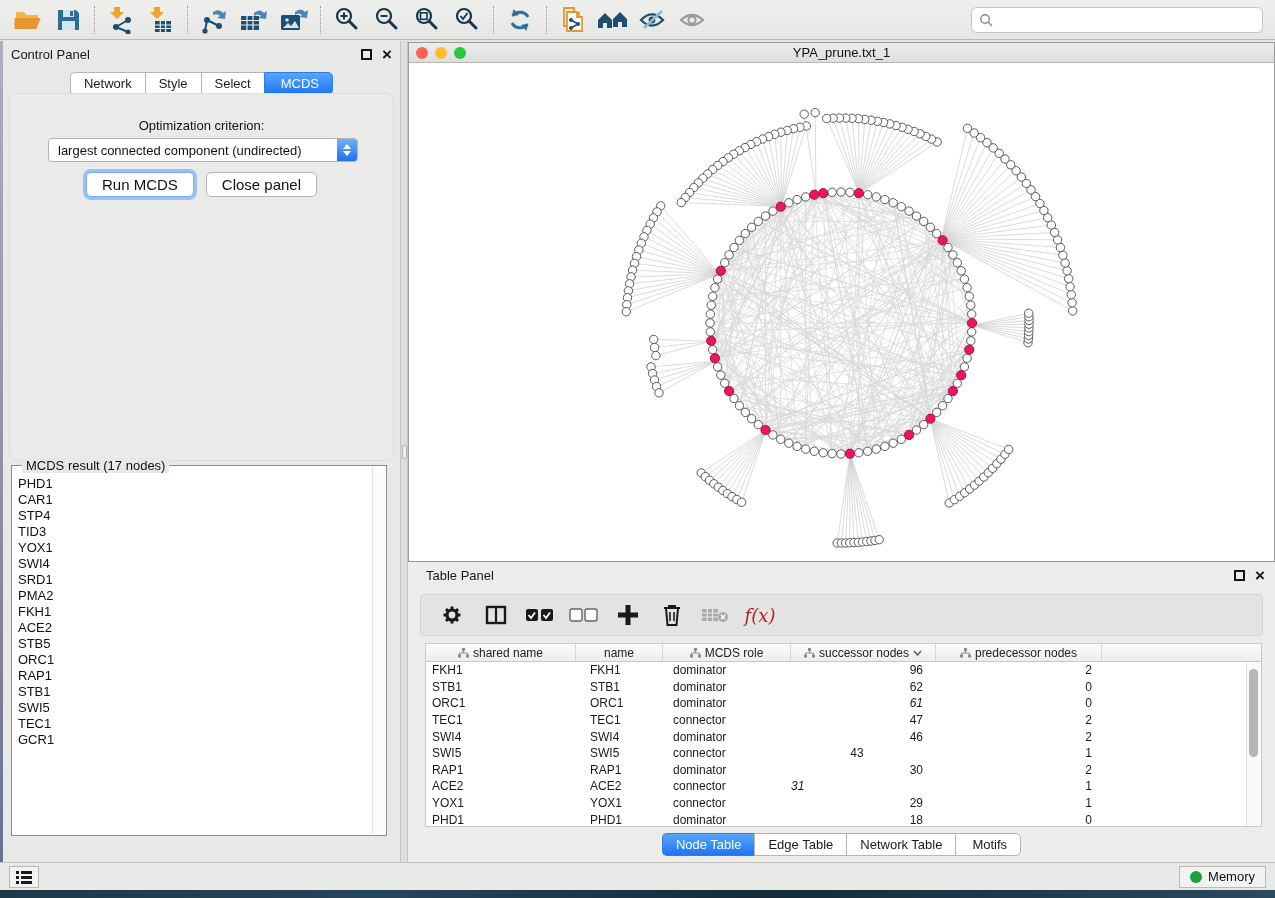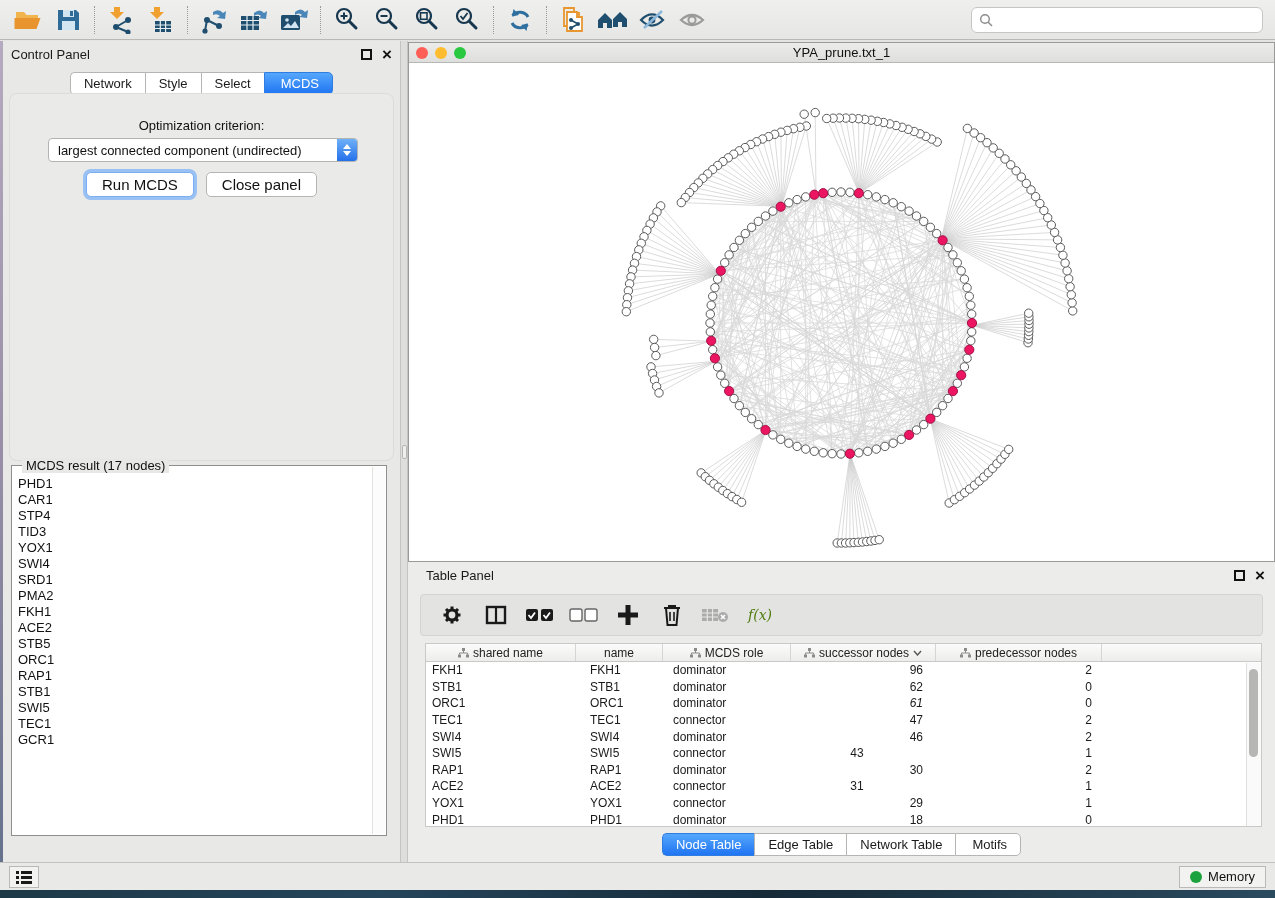--- a/index.html
+++ b/index.html
@@ -68,21 +68,21 @@
   .net-title { position:absolute; left:0; width:100%; text-align:center; font-size:13px; color:#111; }
   .net-canvas { position:absolute; left:0; top:20px; width:865px; height:498px; background:#fff; }
 
   
   .table-panel { position:absolute; left:408px; top:562px; width:867px; height:300px; background:#ececea; }
   .tp-head { position:absolute; top:0; left:0; width:100%; height:26px; display:flex; align-items:center; padding:0 10px 0 18px; font-size:13px; color:#1a1a1a; }
   .tp-head .ph-title { flex:1; }
   .tp-toolbar { position:absolute; left:12px; top:32px; width:843px; height:42px; background:#e3e3e1;
     border:1px solid #d3d3d1; border-radius:4px; display:flex; align-items:center; padding-left:14px; gap:10px; }
   .tp-icon { width:34px; height:30px; display:flex; align-items:center; justify-content:center; }
-  .fx-label { font-family:"DejaVu Serif",serif; font-style:italic; font-size:14px; color:#4d7c0f; }
+  .fx-label { font-family:"DejaVu Serif",serif; font-style:italic; font-size:18px; color:#b91c1c; }
   .ntable { position:absolute; left:17px; top:81px; width:837px; height:184px; background:#fff; border:1px solid #c9c9c7; font-size:12px; color:#1a1a1a; }
   .nt-header { display:flex; height:18px; background:linear-gradient(#fbfbfb,#ededeb); border-bottom:1px solid #c9c9c7; }
   .nt-hcell { display:flex; align-items:center; justify-content:center; gap:4px; border-right:1px solid #d5d5d3; font-size:12px; color:#222; overflow:hidden; }
   .nt-row { display:flex; height:16.6px; align-items:center; }
   .nt-cell { overflow:hidden; white-space:nowrap; }
   .nt-scroll { position:absolute; top:19px; right:0; bottom:0; width:15px; background:#fafafa; border-left:1px solid #e0e0de; }
   .nt-thumb { position:absolute; top:6px; right:3px; width:9px; height:88px; background:#b6b6b4; border-radius:5px; }
   .tp-tabs { position:absolute; top:271px; left:0; width:100%; display:flex; justify-content:center; }
 
   
@@ -1167,21 +1167,21 @@
             <div class="nt-cell" style="width: 150px; text-align: left; padding-left: 6px; padding-right: 0px;">RAP1</div>
             <div class="nt-cell" style="width: 87px; text-align: left; padding-left: 14px; padding-right: 0px;">RAP1</div>
             <div class="nt-cell" style="width: 128px; text-align: left; padding-left: 10px; padding-right: 0px;">dominator</div>
             <div class="nt-cell" style="width: 145px; text-align: right; padding-left: 0px; padding-right: 13px;">30</div>
             <div class="nt-cell" style="width: 166px; text-align: right; padding-left: 0px; padding-right: 10px;">2</div>
           </div>
           <div class="nt-row">
             <div class="nt-cell" style="width: 150px; text-align: left; padding-left: 6px; padding-right: 0px;">ACE2</div>
             <div class="nt-cell" style="width: 87px; text-align: left; padding-left: 14px; padding-right: 0px;">ACE2</div>
             <div class="nt-cell" style="width: 128px; text-align: left; padding-left: 10px; padding-right: 0px;">connector</div>
-            <div class="nt-cell" style="width: 145px; text-align: center; padding-left: 0px; padding-right: 13px;">31</div>
+            <div class="nt-cell" style="width: 145px; text-align: left; padding-left: 0px; padding-right: 13px; font-style: italic;">31</div>
             <div class="nt-cell" style="width: 166px; text-align: right; padding-left: 0px; padding-right: 10px;">1</div>
           </div>
           <div class="nt-row">
             <div class="nt-cell" style="width: 150px; text-align: left; padding-left: 6px; padding-right: 0px;">YOX1</div>
             <div class="nt-cell" style="width: 87px; text-align: left; padding-left: 14px; padding-right: 0px;">YOX1</div>
             <div class="nt-cell" style="width: 128px; text-align: left; padding-left: 10px; padding-right: 0px;">connector</div>
             <div class="nt-cell" style="width: 145px; text-align: right; padding-left: 0px; padding-right: 13px;">29</div>
             <div class="nt-cell" style="width: 166px; text-align: right; padding-left: 0px; padding-right: 10px;">1</div>
           </div>
           <div class="nt-row">

